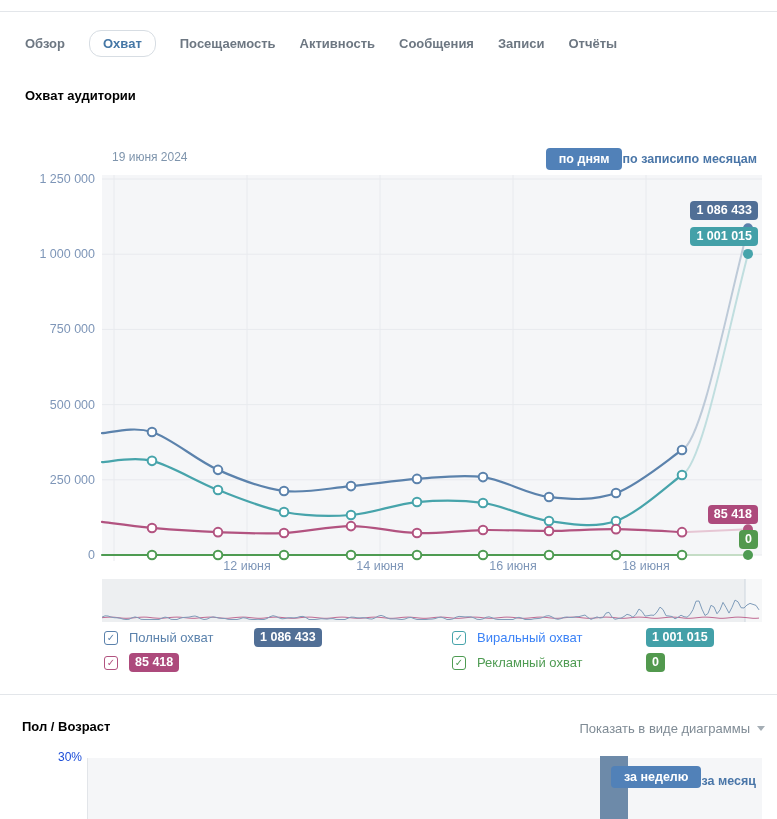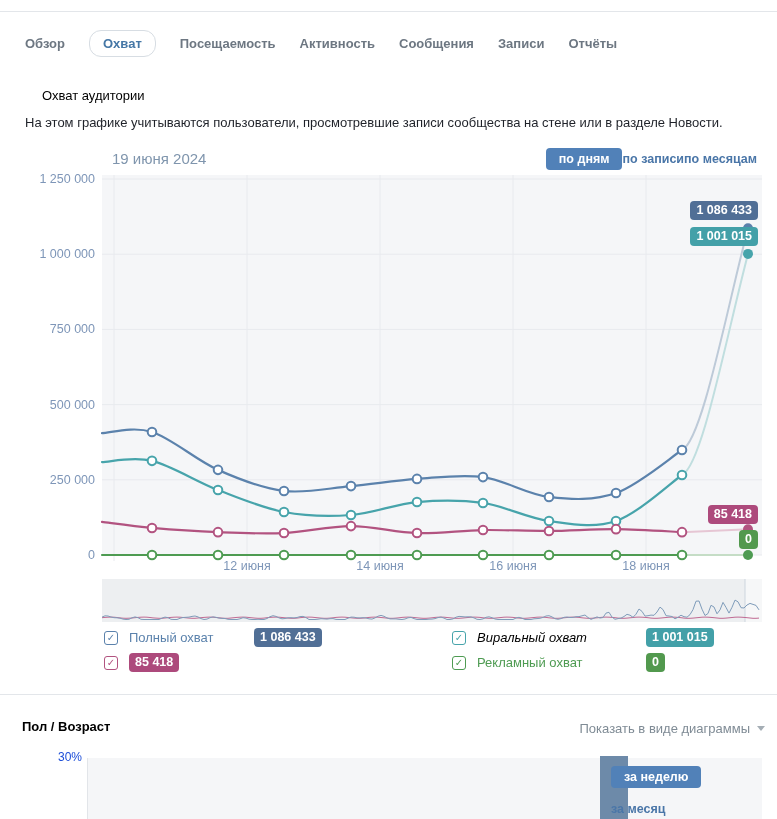--- a/index.html
+++ b/index.html
@@ -5,24 +5,24 @@
   html,body{margin:0;padding:0;background:#fff;}
   .page{position:relative;width:777px;height:819px;background:#fff;overflow:hidden;
         font-family:"Liberation Sans","DejaVu Sans",sans-serif;font-size:13px;color:#222;}
   .hdivider{position:absolute;left:0;width:777px;height:1px;background:#e3e6ea;}
   
   .tabs{position:absolute;left:25px;top:30px;display:flex;align-items:center;gap:24px;
         font-weight:bold;color:#6d7782;}
   .tab{cursor:pointer;white-space:nowrap;}
   .tab.active{color:#4577a6;border:1px solid #d7dde3;border-radius:12px;padding:5px 13px;background:#fff;}
   
-  .section-title{position:absolute;left:42px;top:88px;margin:0;font-size:13px;font-weight:normal;color:#000;}
+  .section-title{position:absolute;left:25px;top:88px;margin:0;font-size:13px;font-weight:bold;color:#000;}
   .description{position:absolute;left:25px;top:115px;margin:0;font-size:13px;color:#1f2229;}
   
-  .date-label{position:absolute;left:112px;top:150px;color:#7f95ad;font-size:15px;}
+  .date-label{position:absolute;left:112px;top:150px;color:#7f95ad;font-size:12px;}
   .granularity{position:absolute;right:20px;top:148px;display:flex;align-items:center;
                font-size:12.5px;font-weight:bold;}
   .gran-btn{background:#5181b8;color:#fff;border-radius:4px;padding:4px 13px;cursor:pointer;}
   .gran-link{color:#4a76a8;cursor:pointer;}
   
   .chart-area{position:absolute;left:0;top:172px;width:777px;height:452px;}
   .axis{fill:#7e96b8;font-size:12.5px;font-family:"Liberation Sans","DejaVu Sans",sans-serif;}
   .badge{display:inline-block;box-sizing:border-box;height:19px;line-height:15px;padding:2px 6px;
          border-radius:4px;color:#fff;font-size:12.5px;font-weight:bold;white-space:nowrap;}
   .tooltip{position:absolute;right:19px;}
@@ -38,41 +38,40 @@
   
   .ga-title{position:absolute;left:22px;top:719px;margin:0;font-size:13px;font-weight:bold;color:#000;}
   .ga-link{position:absolute;right:12px;top:721px;color:#7f8b95;font-size:13px;display:flex;
            align-items:center;gap:7px;cursor:pointer;}
   .caret{width:0;height:0;border-left:4px solid transparent;border-right:4px solid transparent;
          border-top:5px solid #a5aeb5;}
   .ga-ytick{position:absolute;left:58px;top:750px;color:#1d4ed8;font-size:12px;}
   .ga-plot{position:absolute;left:87px;top:758px;width:674px;height:61px;background:#f5f6f8;
            border-left:1px solid #e2e5e9;}
   .ga-bar{position:absolute;left:600px;top:756px;width:28px;height:63px;}
-  .ga-toggle{position:absolute;left:611px;top:766px;display:flex;gap:14px;align-items:flex-start;
-             font-size:12.5px;font-weight:bold;flex-direction:column;}
+  .ga-toggle{position:absolute;left:611px;top:766px;display:flex;align-items:flex-end;
+             font-size:12.5px;font-weight:bold;}
 </style>
 </head>
 <body>
 
 <div class="page">
   <div class="hdivider" style="top:11px;"></div>
 
   <nav class="tabs">
     <span class="tab">Обзор</span>
     <span class="tab active">Охват</span>
     <span class="tab">Посещаемость</span>
     <span class="tab">Активность</span>
     <span class="tab">Сообщения</span>
     <span class="tab">Записи</span>
     <span class="tab">Отчёты</span>
   </nav>
 
   <h2 class="section-title">Охват аудитории</h2>
-  <p class="description">На этом графике учитываются пользователи, просмотревшие записи сообщества на стене или в разделе Новости.</p>
 
   <span class="date-label">19 июня 2024</span>
   <div class="granularity">
     <span class="gran-btn">по дням</span>
     <span class="gran-link">по записи</span>
     <span class="gran-link">по месяцам</span>
   </div>
 
   <div class="chart-area">
     <svg id="chart-svg" width="777" height="452">
@@ -166,21 +165,21 @@
         <span class="badge" style="background: rgb(81, 111, 150);">1 086 433</span>
       </div>
       <div class="legend-item">
         <span class="cb" style="border-color: rgb(178, 83, 128); color: rgb(178, 83, 128);">✓</span>
         <span class="badge" style="background: rgb(173, 74, 124);">85 418</span>
       </div>
     </div>
     <div class="legend-col">
       <div class="legend-item">
         <span class="cb" style="border-color: rgb(71, 164, 171); color: rgb(71, 164, 171);">✓</span>
-        <span class="legend-label w2" style="color: #000000; font-style: italic;">Виральный охват</span>
+        <span class="legend-label w2" style="color: #3b82f6;">Виральный охват</span>
         <span class="badge" style="background: rgb(67, 160, 168);">1 001 015</span>
       </div>
       <div class="legend-item">
         <span class="cb" style="border-color: rgb(78, 155, 82); color: rgb(78, 155, 82);">✓</span>
         <span class="legend-label w2" style="color: rgb(78, 155, 82);">Рекламный охват</span>
         <span class="badge" style="background: rgb(82, 153, 78);">0</span>
       </div>
     </div>
   </div>
 

